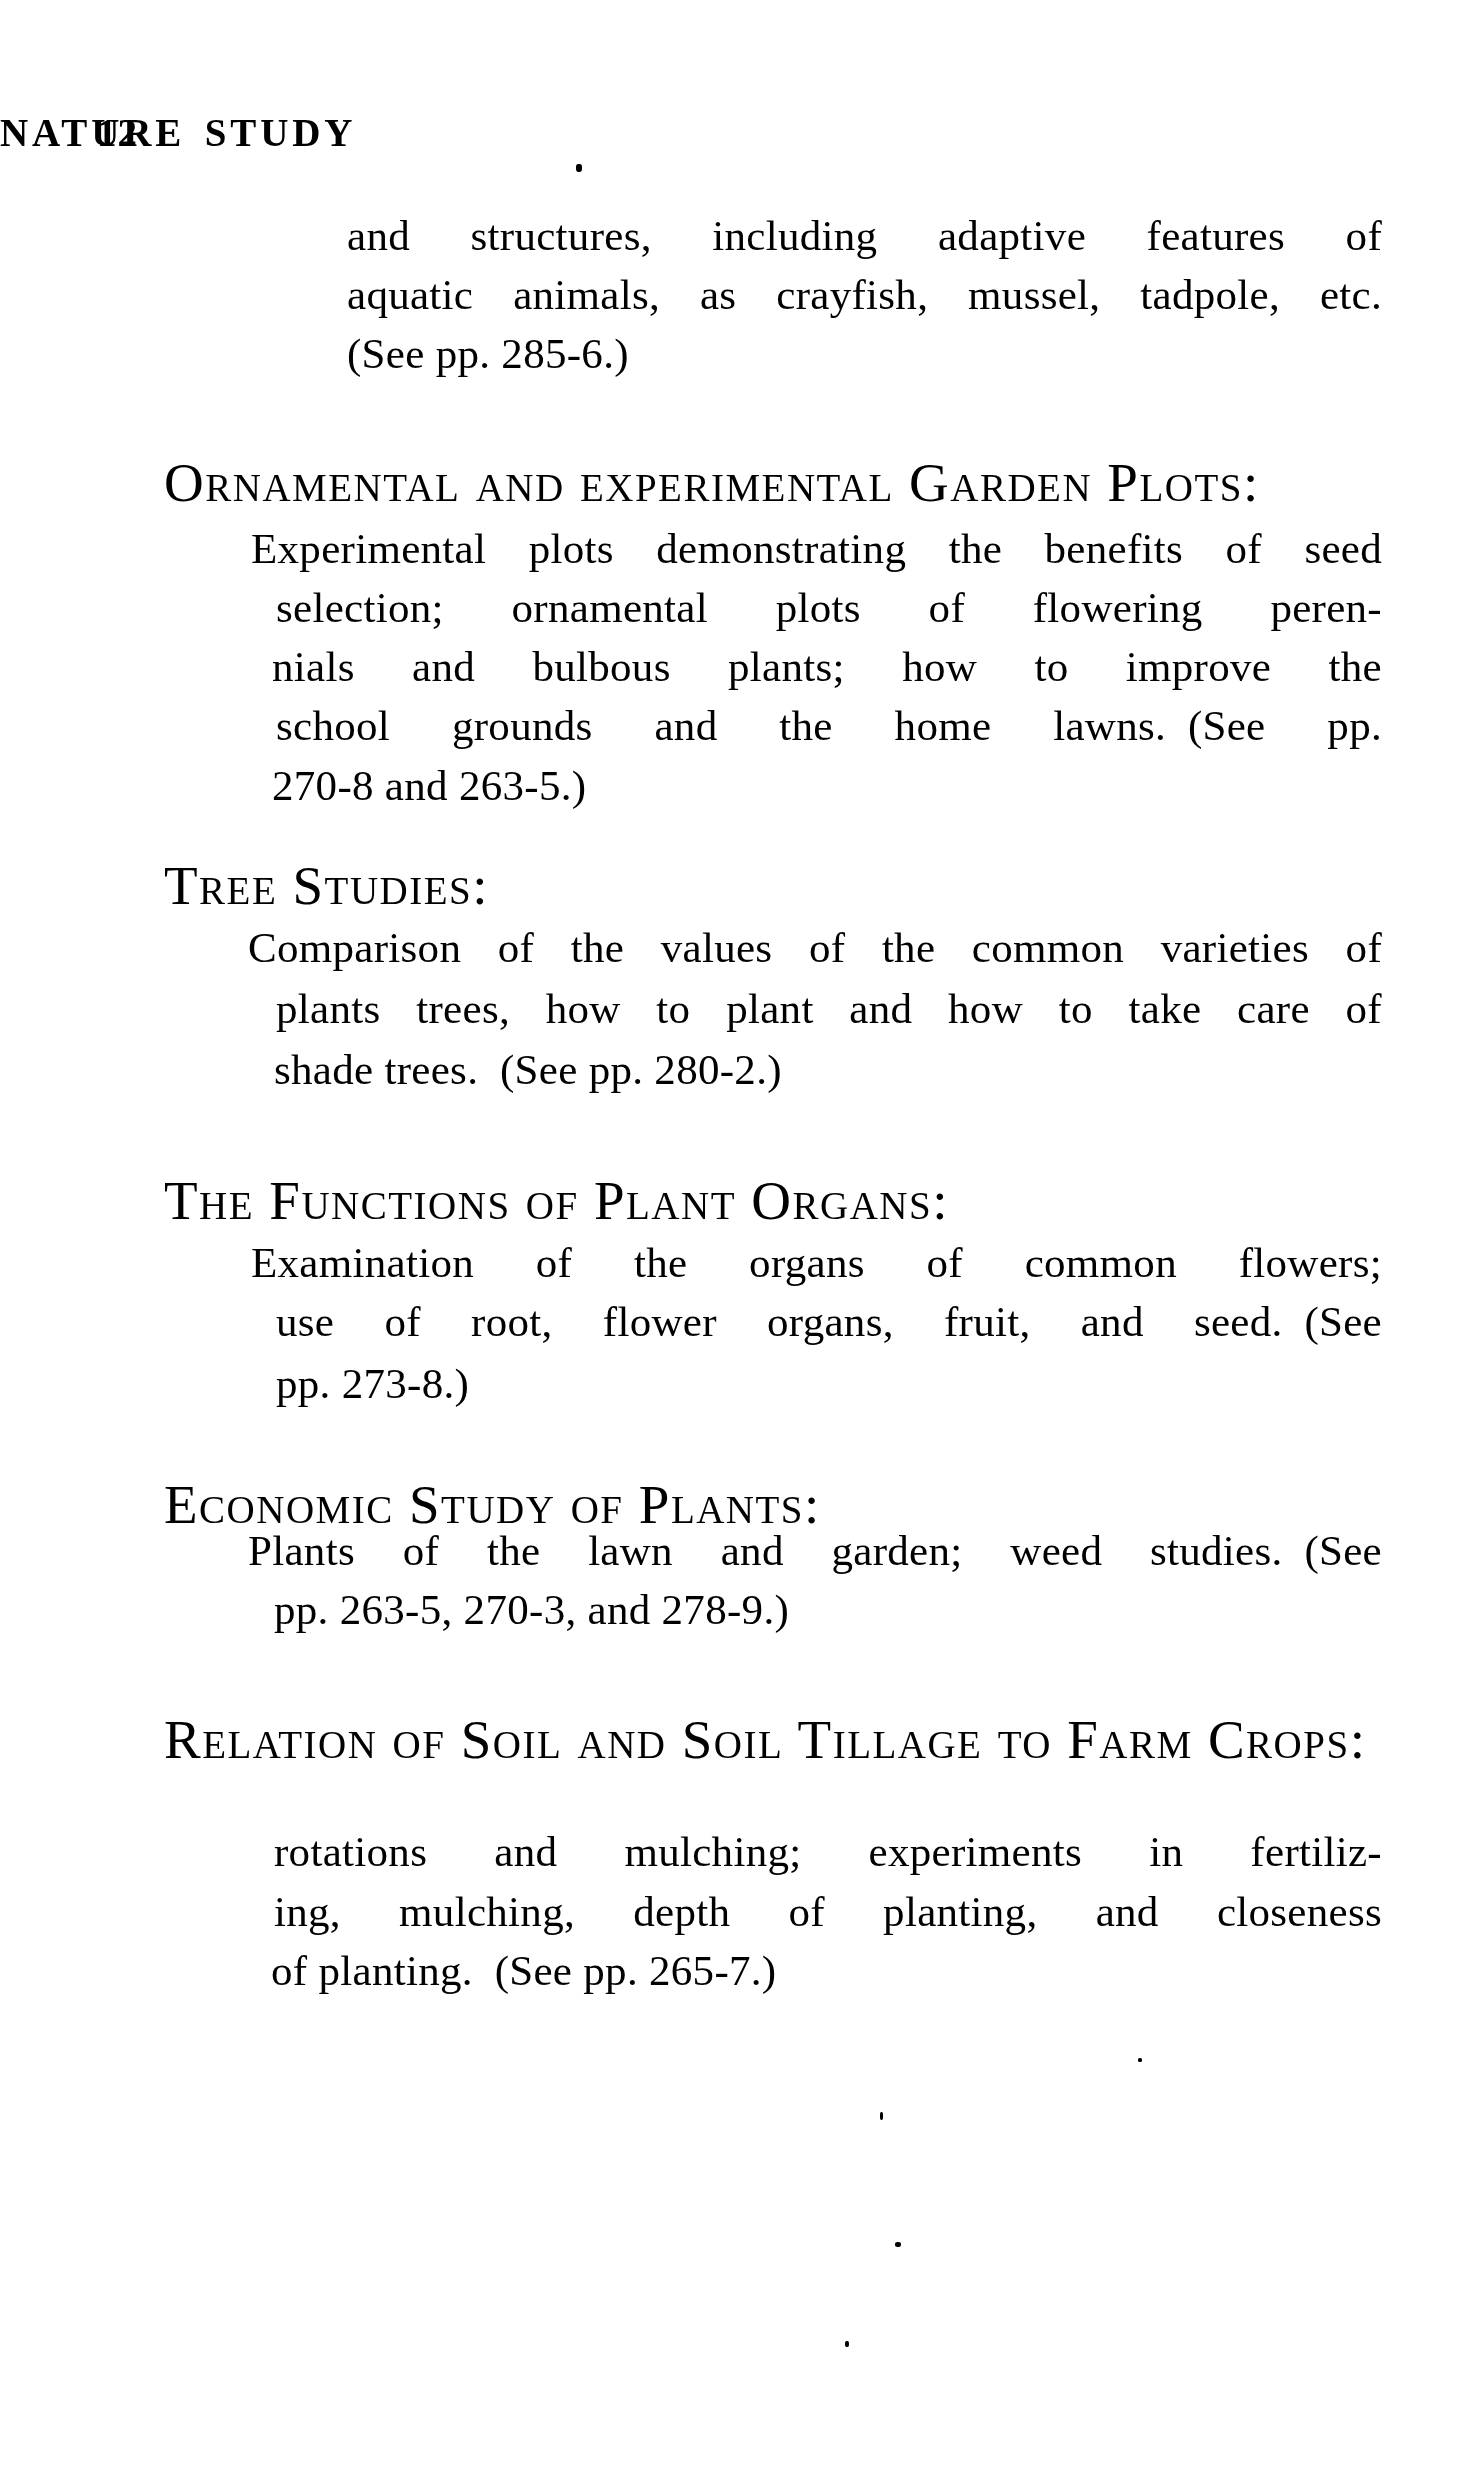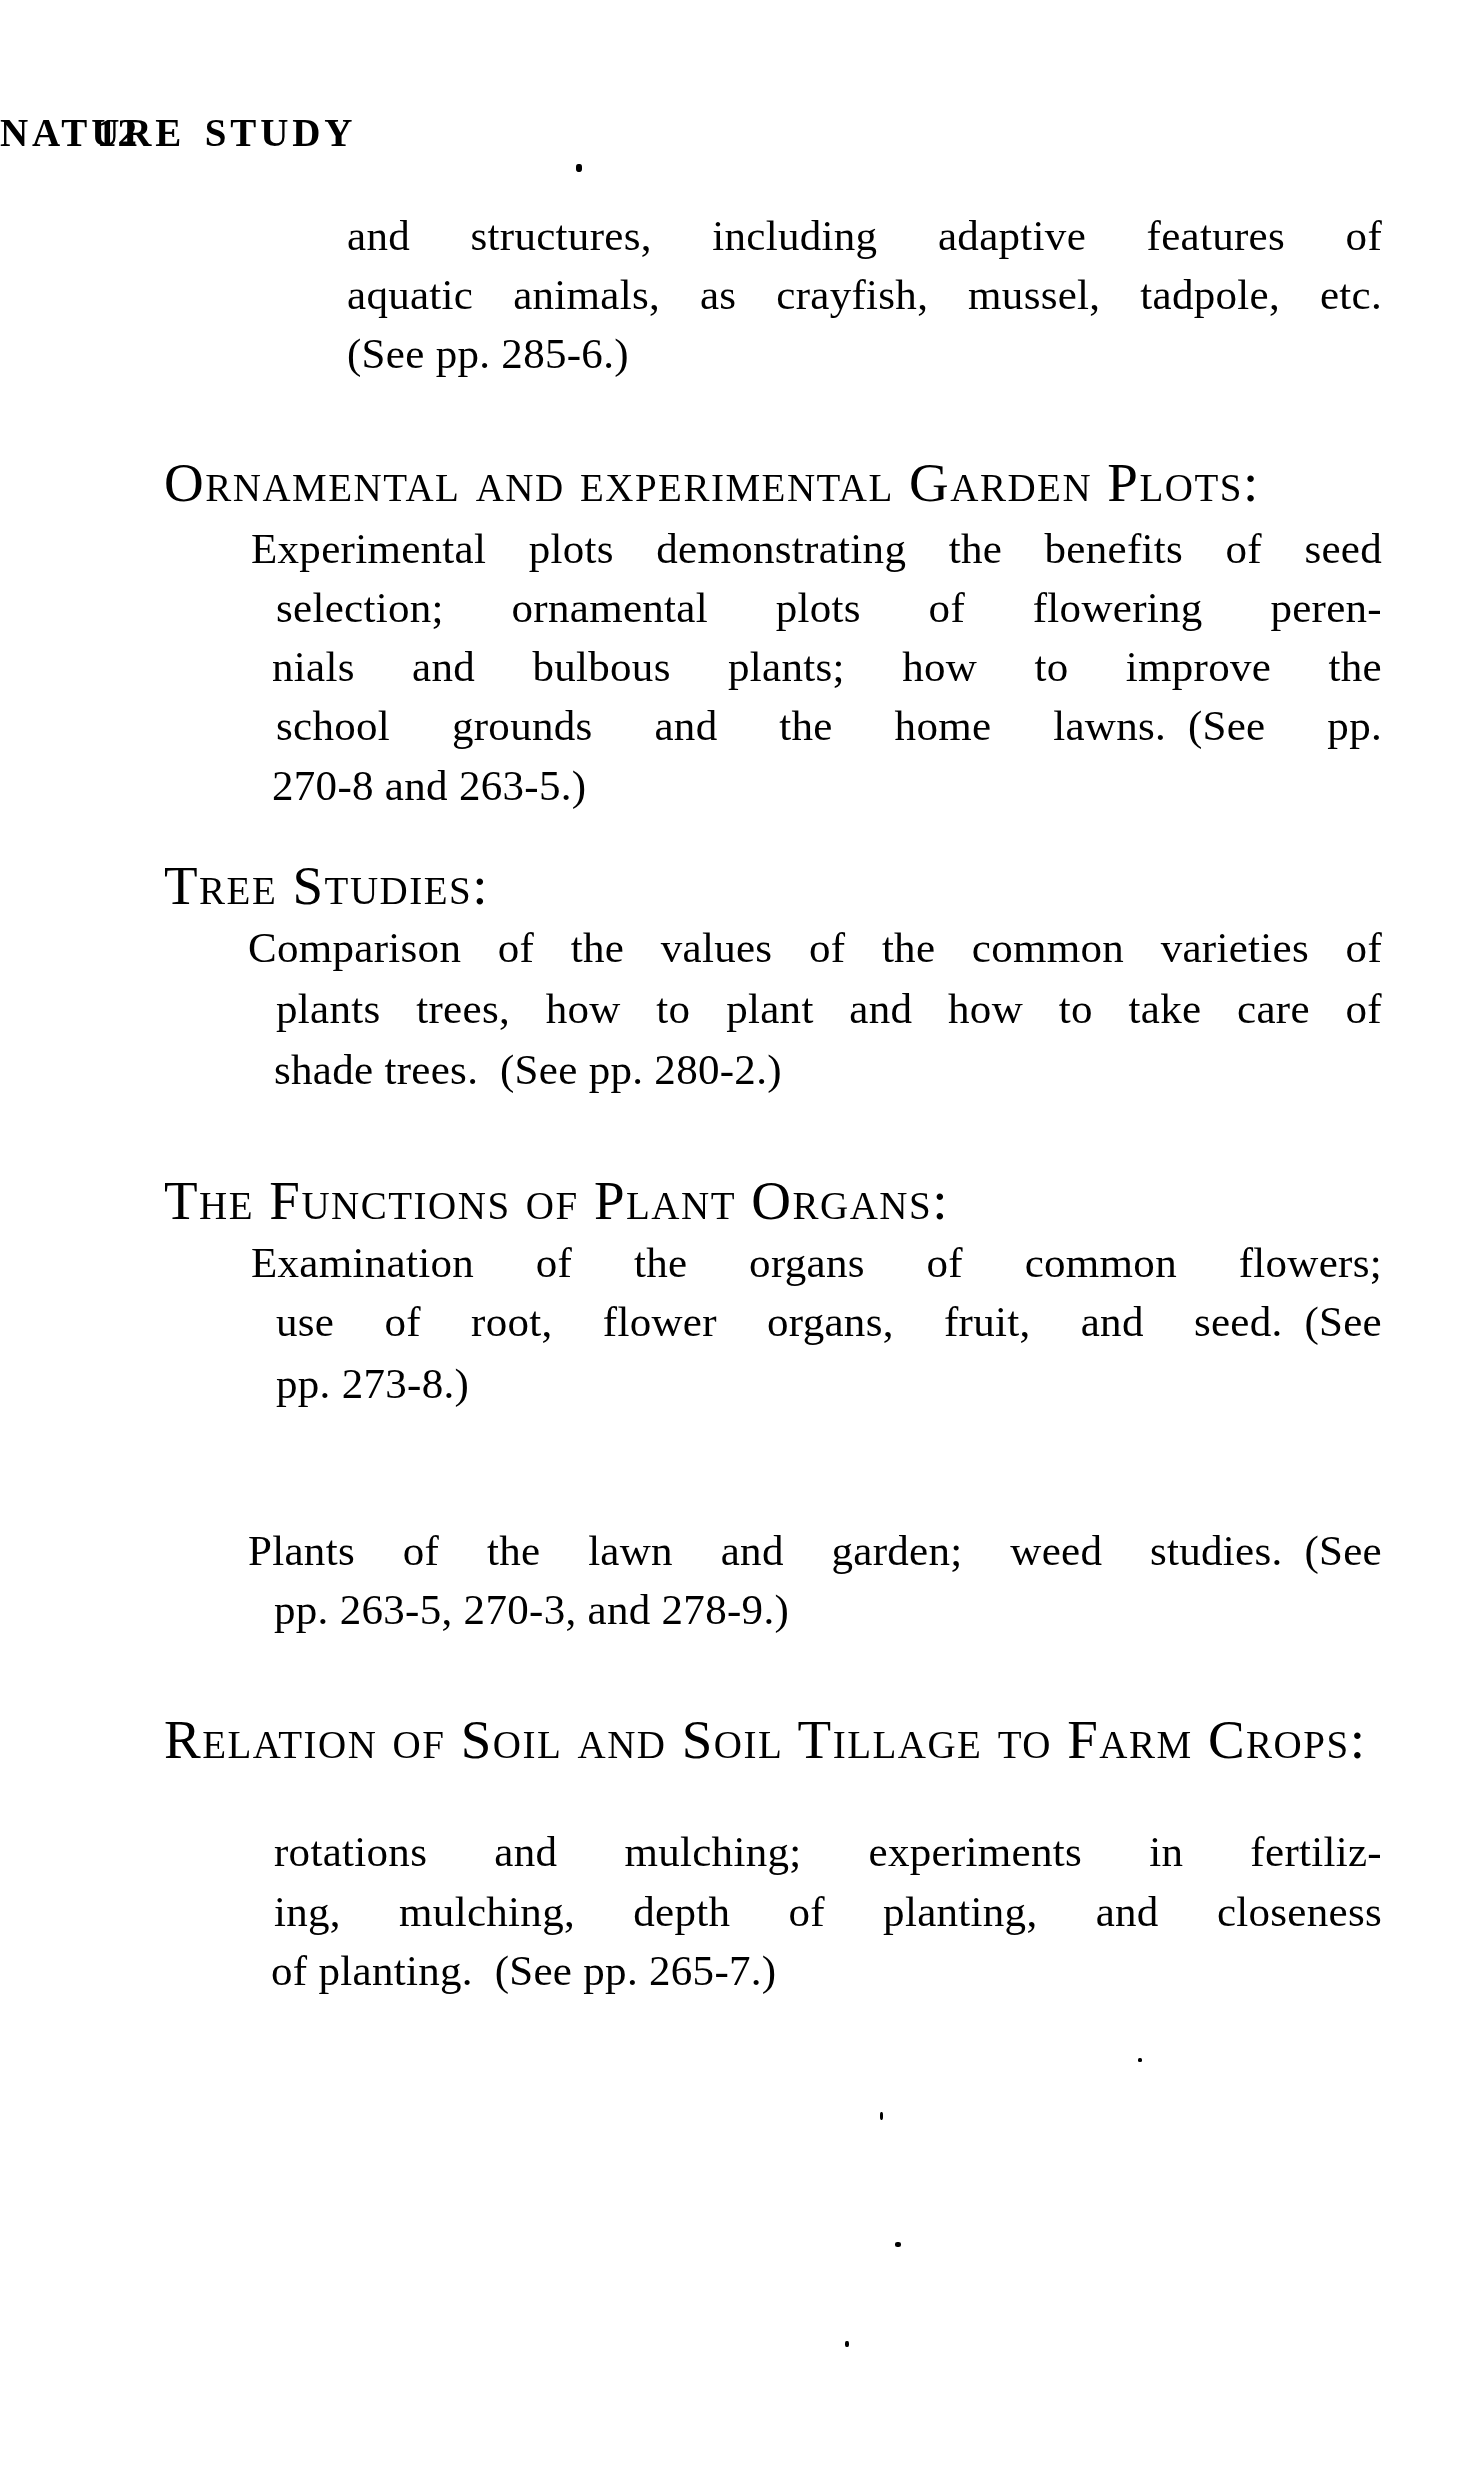--- a/index.html
+++ b/index.html
@@ -59,20 +59,21 @@
   <div class="heading" style="top:855px">Tree Studies:</div>
   <div class="line j" style="top:917px;left:248px;width:1134px">Comparison of the values of the common varieties of</div>
   <div class="line j" style="top:978px;left:276px;width:1106px">plants trees, how to plant and how to take care of</div>
   <div class="line" style="top:1039px;left:274px">shade trees. (See pp. 280-2.)</div>
 
   <div class="heading" style="top:1170px">The Functions of Plant Organs:</div>
   <div class="line j" style="top:1232px;left:251px;width:1131px">Examination of the organs of common flowers;</div>
   <div class="line j" style="top:1291px;left:276px;width:1106px">use of root, flower organs, fruit, and seed. (See</div>
   <div class="line" style="top:1353px;left:276px">pp. 273-8.)</div>
 
+  <div class="heading" style="top:1474px">Economic Study of Plants:</div>
   <div class="line j" style="top:1520px;left:248px;width:1134px">Plants of the lawn and garden; weed studies. (See</div>
   <div class="line" style="top:1579px;left:274px">pp. 263-5, 270-3, and 278-9.)</div>
 
   <div class="heading" style="top:1709px">Relation of Soil and Soil Tillage to Farm Crops:</div>
   <div class="line j" style="top:1821px;left:274px;width:1108px">rotations and mulching; experiments in fertiliz-</div>
   <div class="line j" style="top:1881px;left:274px;width:1108px">ing, mulching, depth of planting, and closeness</div>
   <div class="line" style="top:1940px;left:271px">of planting. (See pp. 265-7.)</div>
 
   <div class="speck" style="left:1138px;top:2058px;width:3.9px;height:3.9px"></div>
   <div class="speck" style="left:880px;top:2112px;width:3px;height:7.9px"></div>

